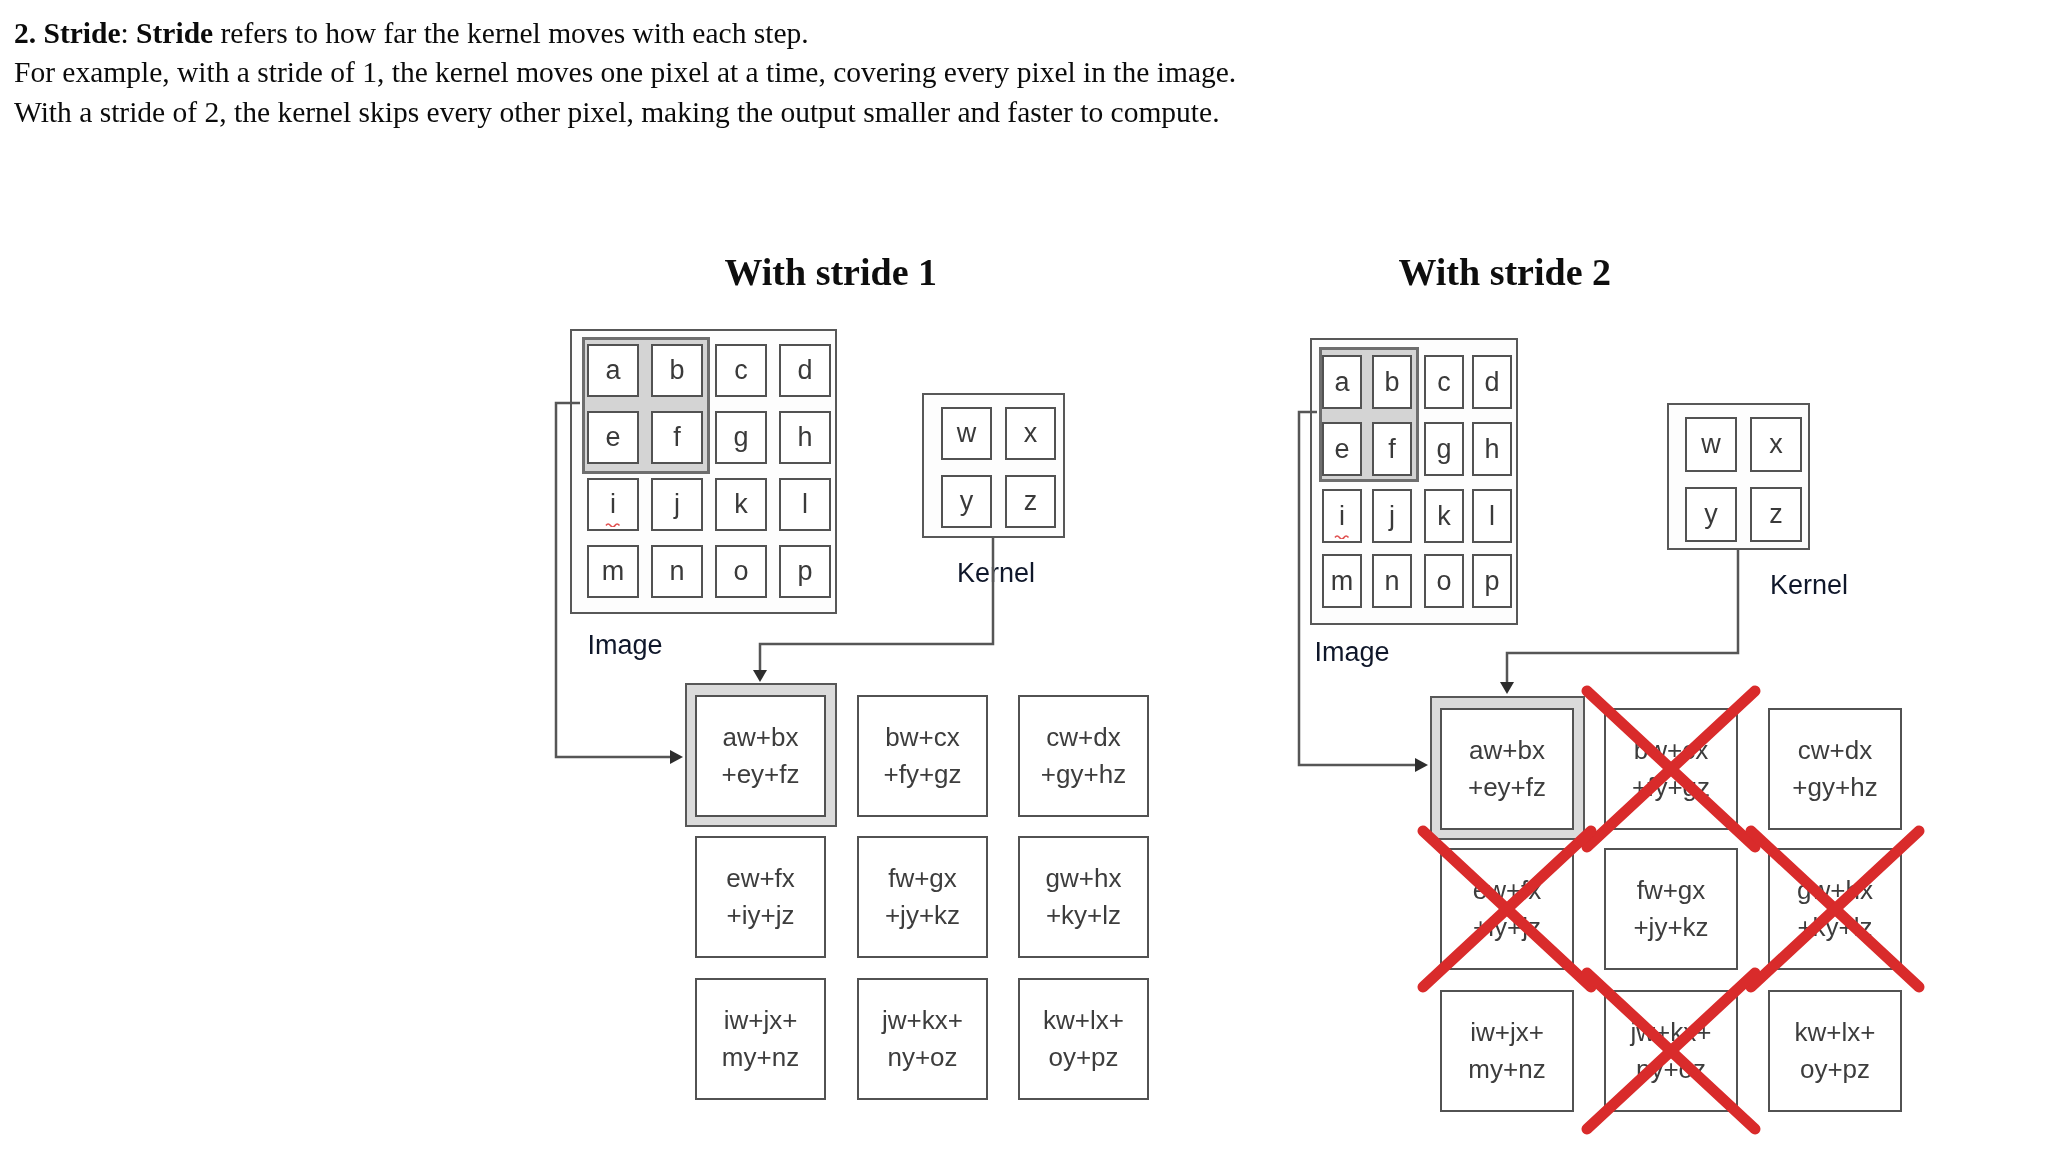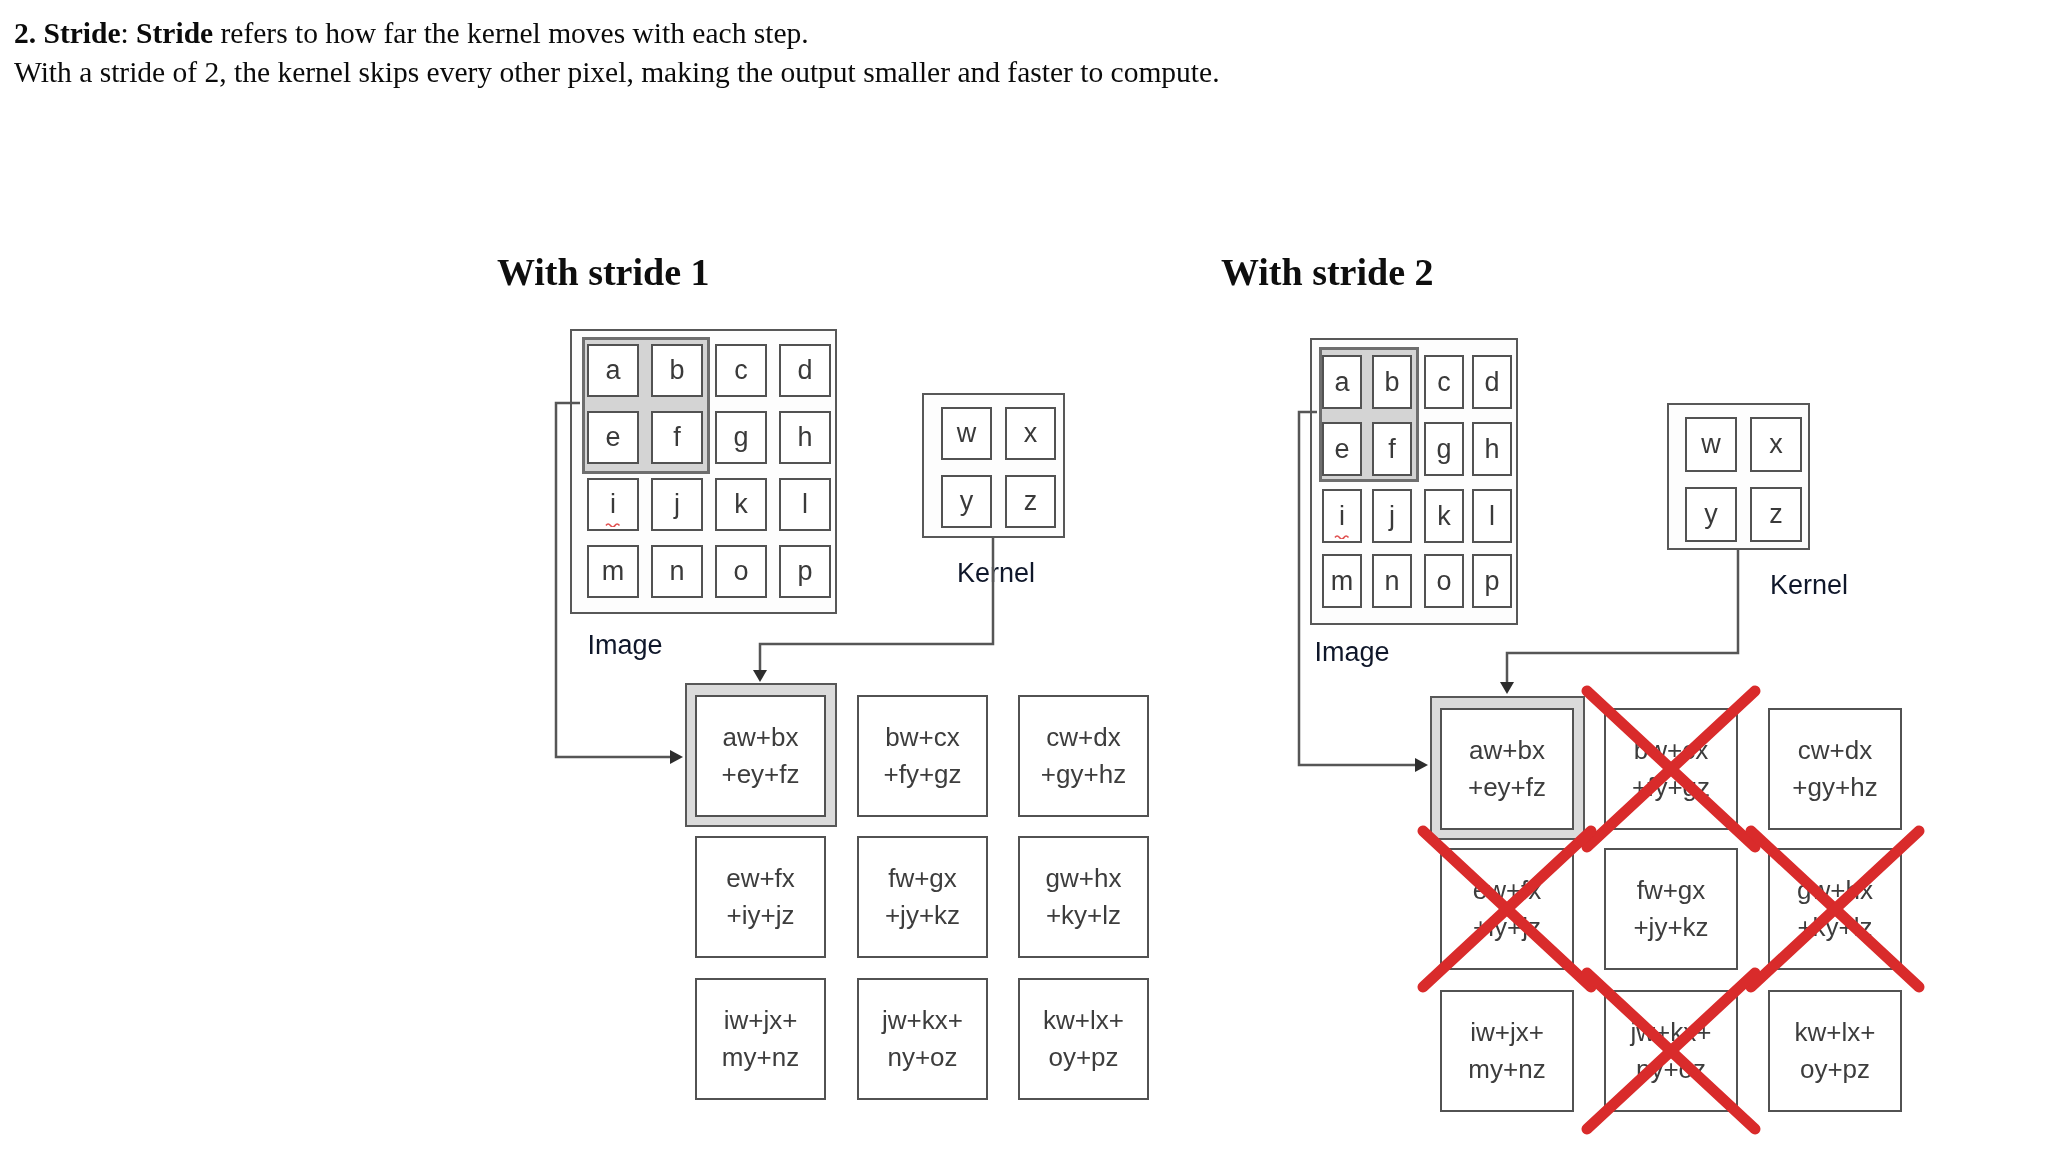--- a/index.html
+++ b/index.html
@@ -4,21 +4,21 @@
 <style>
   * { margin:0; padding:0; box-sizing:border-box; }
   html,body { width:2048px; height:1152px; }
   body { background:#ffffff; position:relative; overflow:hidden; font-family:"Liberation Serif", serif; }
   #canvas { position:absolute; left:0; top:0; width:2048px; height:1152px; }
 
   #intro { position:absolute; left:14px; top:14px; font-size:29.5px; line-height:39.4px;
            color:#0b0b0b; white-space:nowrap; }
   #intro .b { font-weight:bold; }
 
-  .diagram-title { position:absolute; width:440px; text-align:left; font-family:"Liberation Serif", serif;
+  .diagram-title { position:absolute; width:440px; text-align:right; font-family:"Liberation Serif", serif;
                    font-weight:bold; font-size:38px; color:#0e0e0e; }
 
   .obox { position:absolute; background:#fdfdfd; border:2px solid #585858; }
   .cell { position:absolute; background:#ffffff; border:2px solid #525252;
           display:flex; align-items:center; justify-content:center;
           font-family:"Liberation Sans", sans-serif; font-size:27px; color:#3a3a3a; }
   .hlwin { position:absolute; background:#d4d4d4; border:3px solid #6e6e6e; }
   .outhl { position:absolute; background:#dbdbdb; border:2px solid #585858; }
   .outcell { flex-direction:column; font-size:26px; line-height:37px; color:#3d3d3d; }
   .outcell div { text-align:center; }
@@ -31,20 +31,21 @@
   #overlay .crossline { stroke-width:11; stroke-linecap:round; fill:none; }
 
   .squiggle { position:absolute; bottom:2px; left:50%; margin-left:-8px; }
 </style>
 </head>
 <body>
 
 <div id="canvas">
   <div id="intro">
     <div class="line" id="intro-line1"><span class="b">2. Stride</span><span>: </span><span class="b">Stride</span><span> refers to how far the kernel moves with each step.</span></div>
+    <div class="line">For example, with a stride of 1, the kernel moves one pixel at a time, covering every pixel in the image.</div>
     <div class="line">With a stride of 2, the kernel skips every other pixel, making the output smaller and faster to compute.</div>
   </div>
 
   <div id="diagram-layer">
       <div class="diagram-title" style="left: 497px; top: 250px;">With stride 1</div>
       <div class="obox" style="left: 570px; top: 329px; width: 267px; height: 285px;">
         <div class="hlwin" style="left: 10px; top: 6px; width: 128px; height: 137px; background: rgb(212, 212, 212);"></div>
         <div class="cell" style="left: 15px; top: 13px; width: 52px; height: 53px;">
           <span>a</span>
         </div>
@@ -143,21 +144,21 @@
         <div>my+nz</div>
       </div>
       <div class="cell outcell" style="left: 857px; top: 978px; width: 131px; height: 122px;">
         <div>jw+kx+</div>
         <div>ny+oz</div>
       </div>
       <div class="cell outcell" style="left: 1018px; top: 978px; width: 131px; height: 122px;">
         <div>kw+lx+</div>
         <div>oy+pz</div>
       </div>
-      <div class="diagram-title" style="left: 1221px; top: 250px;">With stride 2</div>
+      <div class="diagram-title" style="left: 1171px; top: 250px;">With stride 2</div>
       <div class="obox" style="left: 1310px; top: 338px; width: 208px; height: 287px;">
         <div class="hlwin" style="left: 7px; top: 7px; width: 100px; height: 135px; background: rgb(212, 212, 212);"></div>
         <div class="cell" style="left: 10px; top: 15px; width: 40px; height: 54px;">
           <span>a</span>
         </div>
         <div class="cell" style="left: 60px; top: 15px; width: 40px; height: 54px;">
           <span>b</span>
         </div>
         <div class="cell" style="left: 112px; top: 15px; width: 40px; height: 54px;">
           <span>c</span>

